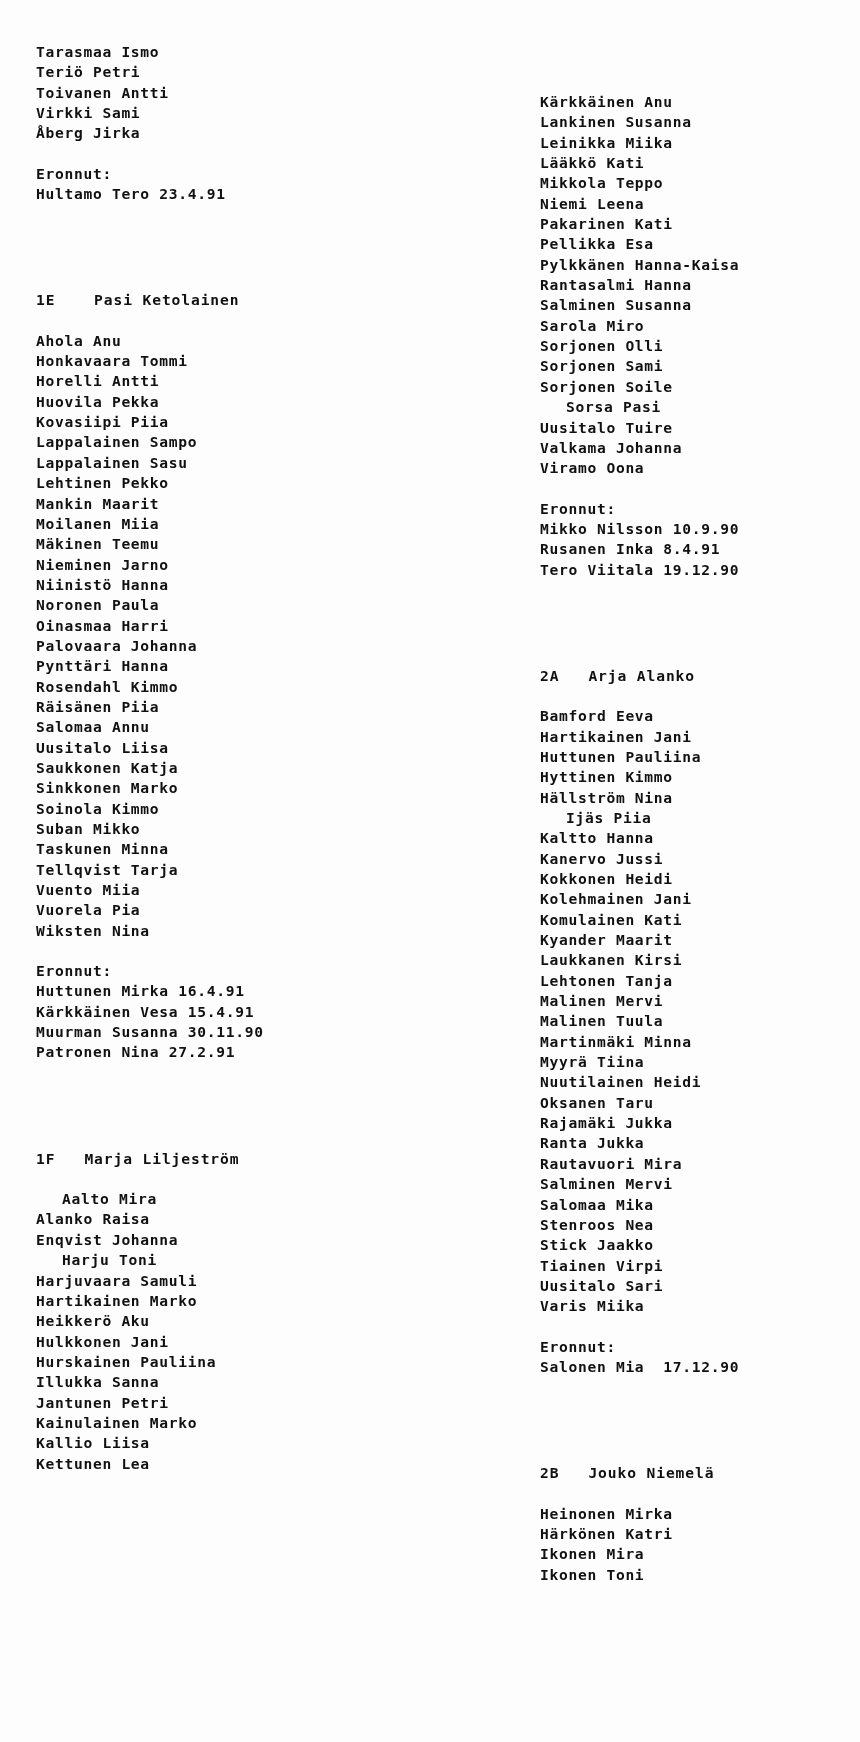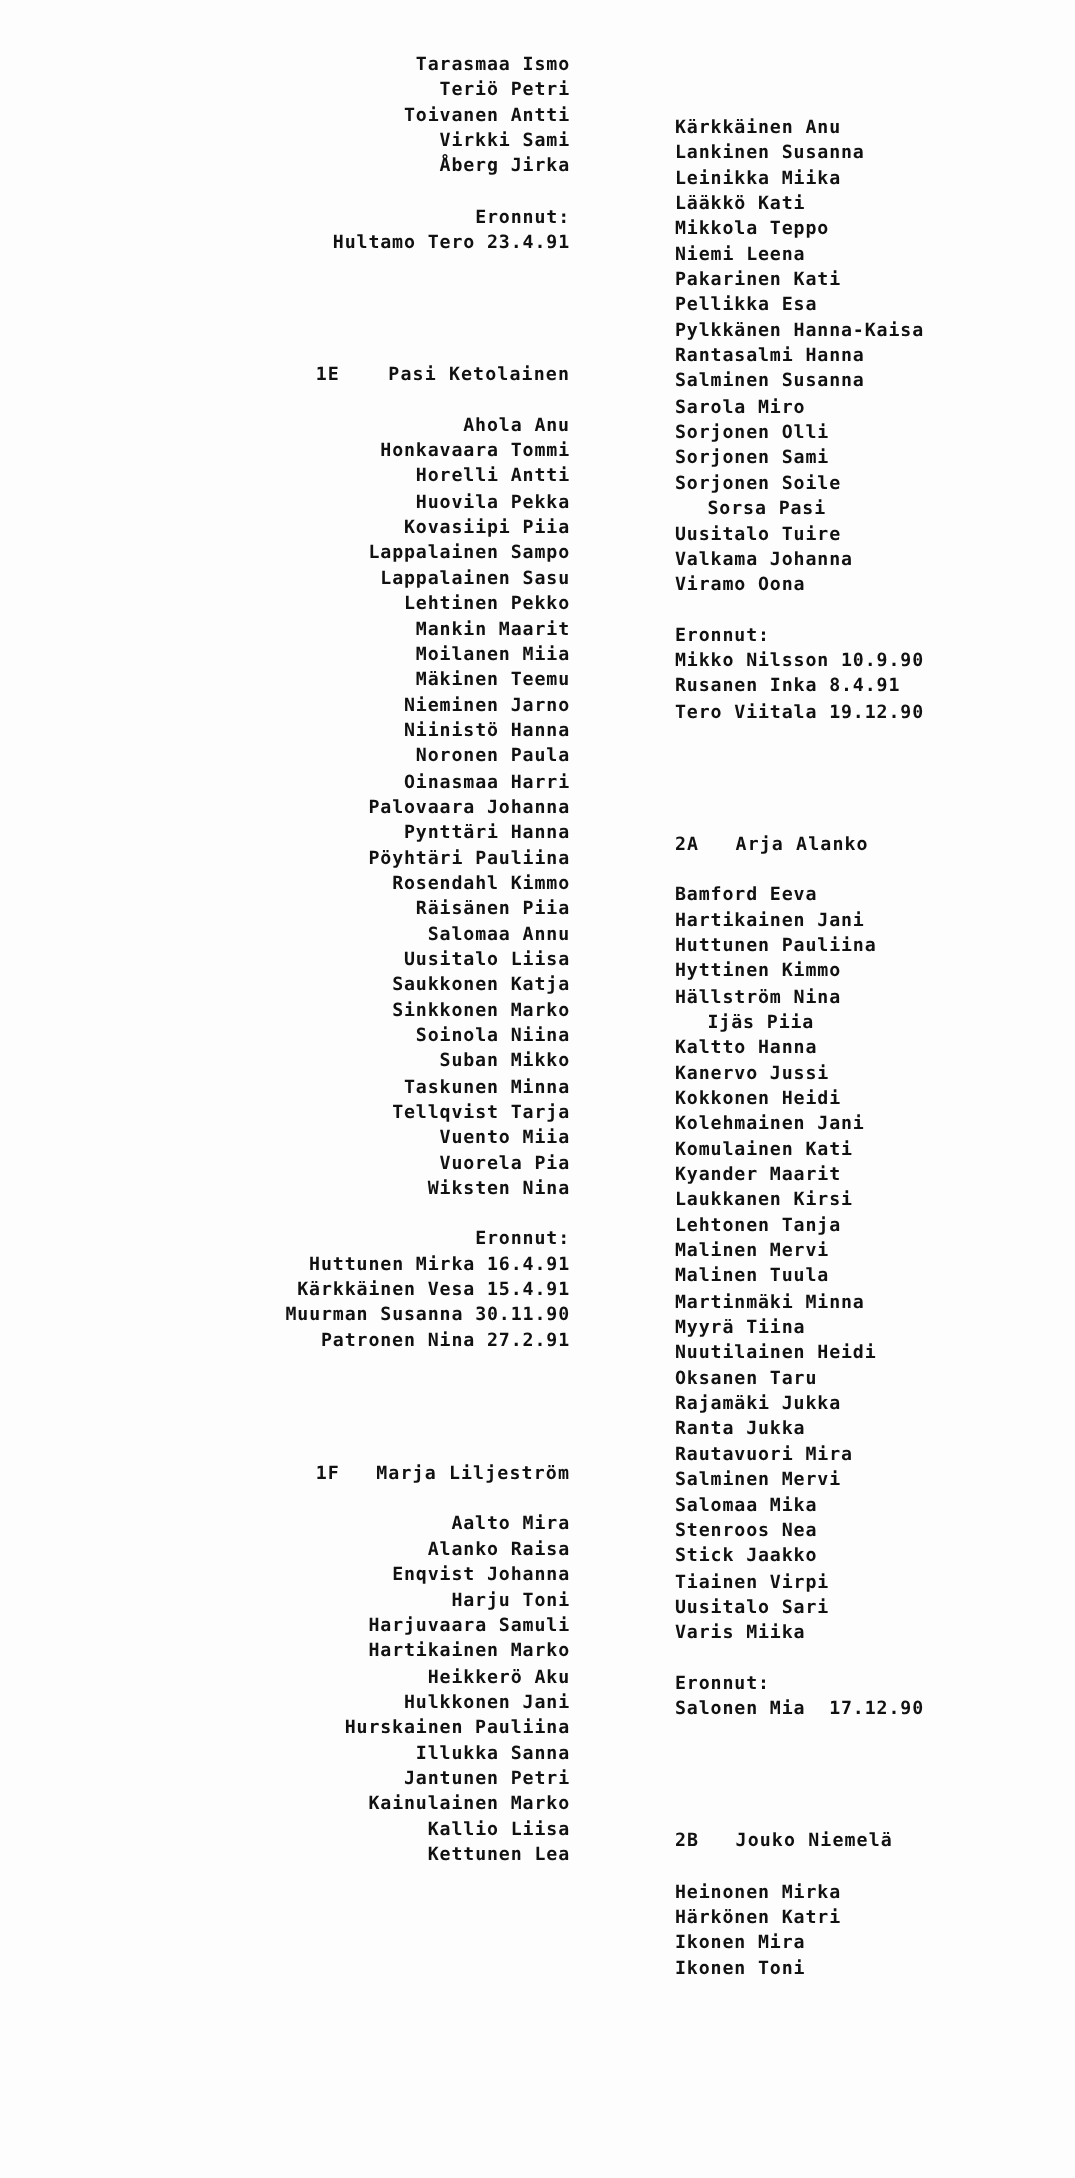--- a/index.html
+++ b/index.html
@@ -13,21 +13,21 @@
     height: 1742px;
     background: #fdfdfd;
     overflow: hidden;
     font-family: "DejaVu Sans Mono", "Liberation Mono", monospace;
   }
   .column {
     position: absolute;
     top: 0;
     width: 420px;
   }
-  .col-left  { left: 36px; text-align: right; }
+  .col-left  { left: 36px; }
   .col-right { left: 540px; }
 
   .block { }
 
   .line {
     font-size: 14.6px;
     line-height: 20.35px;
     color: #111111;
     font-weight: 700;
     letter-spacing: 0.7px;
@@ -80,28 +80,27 @@
             <div class="line">Lehtinen Pekko</div>
             <div class="line">Mankin Maarit</div>
             <div class="line">Moilanen Miia</div>
             <div class="line">Mäkinen Teemu</div>
             <div class="line">Nieminen Jarno</div>
             <div class="line">Niinistö Hanna</div>
             <div class="line">Noronen Paula</div>
             <div class="line">Oinasmaa Harri</div>
             <div class="line">Palovaara Johanna</div>
             <div class="line">Pynttäri Hanna</div>
-            <div class="line">Pöyhtäri Pauliina</div>
             <div class="line">Rosendahl Kimmo</div>
             <div class="line">Räisänen Piia</div>
             <div class="line">Salomaa Annu</div>
             <div class="line">Uusitalo Liisa</div>
             <div class="line">Saukkonen Katja</div>
             <div class="line">Sinkkonen Marko</div>
-            <div class="line">Soinola Niina</div>
+            <div class="line">Soinola Kimmo</div>
             <div class="line">Suban Mikko</div>
             <div class="line">Taskunen Minna</div>
             <div class="line">Tellqvist Tarja</div>
             <div class="line">Vuento Miia</div>
             <div class="line">Vuorela Pia</div>
             <div class="line">Wiksten Nina</div>
           </div>
         </div>
         <div class="block">
           <div class="spacer-sm"></div>

